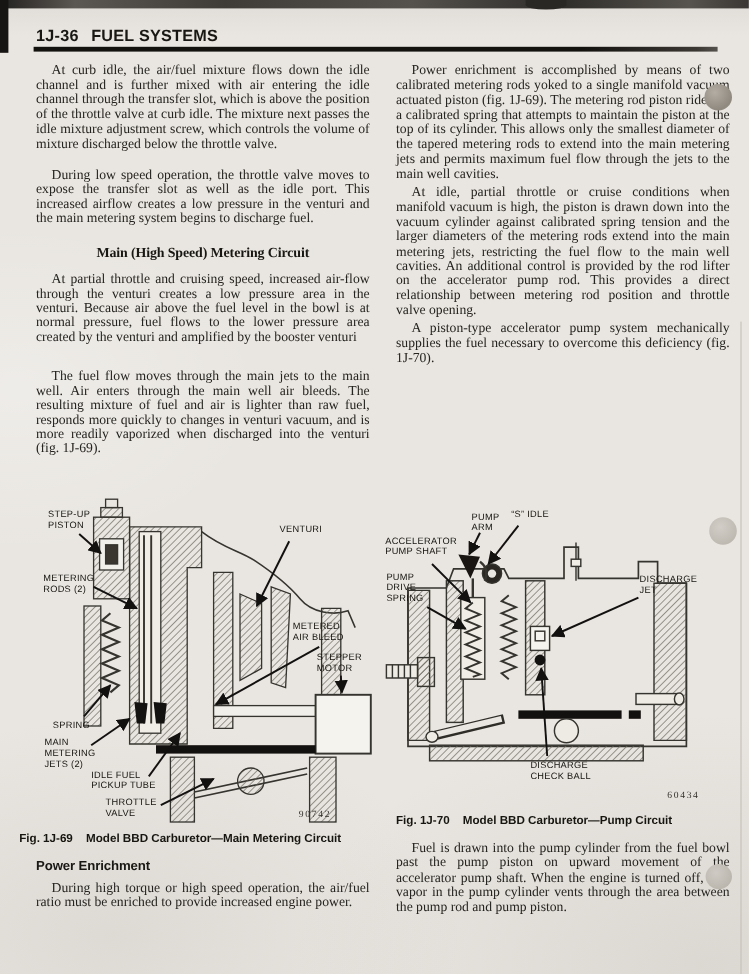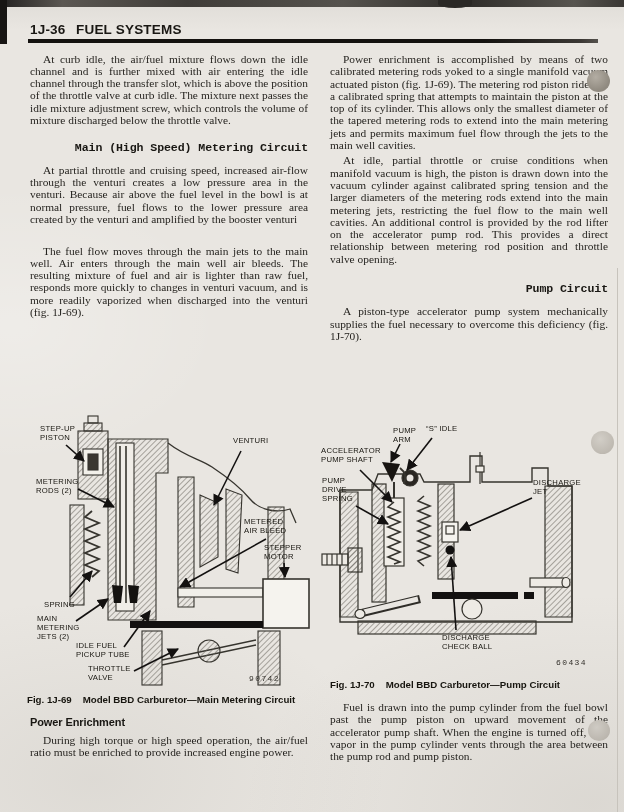--- a/index.html
+++ b/index.html
@@ -25,28 +25,28 @@
     font-weight:bold;font-size:13.5px;letter-spacing:.2px;color:#191713}
   .hdr-code{left:30px}
   .hdr-title{left:76px}
   .hdr-rule{position:absolute;left:28px;top:39px;width:570px;height:4px;
     background:linear-gradient(90deg,#14120f 0,#14120f 80%,#3b3834 97%,#55524d 100%)}
 
   .col{position:absolute;width:278px;font-size:11.4px;text-align:justify;color:#262420}
   .col p{text-indent:13px;margin:0}
   #colL{left:30px;top:53px;line-height:12.15px}
   #colR{left:330px;top:53px;line-height:12.3px}
-  .sec-head{font-family:Liberation Mono, monospace;font-weight:bold;font-size:11.6px;
-    letter-spacing:-.1px;color:#191713;text-align:right;text-indent:0}
+  .sec-head{font-family:Liberation Serif, serif;font-weight:bold;font-size:11.6px;
+    letter-spacing:-.1px;color:#191713;text-align:center;text-indent:0}
 
   .fig{position:absolute}
   .fig svg{position:absolute;left:0;top:0}
   .fig-label{position:absolute;font-family:"Liberation Sans",sans-serif;font-weight:normal;
     font-size:7.7px;line-height:9px;letter-spacing:.25px;white-space:pre-line;color:#17150f}
-  .part-code{position:absolute;font-family:Liberation Mono, monospace;font-size:8px;
+  .part-code{position:absolute;font-family:Liberation Serif, serif;font-size:8px;
     letter-spacing:1.4px;color:#33302b}
   .fig-caption{position:absolute;width:278px;
     font-family:"Liberation Sans",sans-serif;font-weight:bold;font-size:9.7px;color:#17150f}
   .fig-caption .cap-num{margin-right:11px}
   .float-head{position:absolute;font-family:"Liberation Sans",sans-serif;font-weight:bold;
     font-size:11px;letter-spacing:-.1px;color:#191713}
   .float-para{position:absolute;width:278px;font-size:11.4px;line-height:12.3px;
     text-align:justify;text-indent:13px;color:#262420}
 
   .hole{position:absolute;border-radius:50%}
@@ -65,20 +65,21 @@
 <div class="top-blob"></div>
 <div class="corner-mark"></div>
 <div class="edge-line"></div>
 
 <div class="hdr-code">1J-36</div>
 <div class="hdr-title">FUEL SYSTEMS</div>
 <div class="hdr-rule"></div>
 
 <div class="col" id="colL">
   <p>At curb idle, the air/fuel mixture flows down the idle channel and is further mixed with air entering the idle channel through the transfer slot, which is above the position of the throttle valve at curb idle. The mixture next passes the idle mixture adjustment screw, which controls the volume of mixture discharged below the throttle valve.</p>
+  <p style="margin-top:14px">During low speed operation, the throttle valve moves to expose the transfer slot as well as the idle port. This increased airflow creates a low pressure in the venturi and the main metering system begins to discharge fuel.</p>
   <div class="sec-head" style="margin-top:16px;margin-bottom:10px">Main (High Speed) Metering Circuit</div>
   <p>At partial throttle and cruising speed, increased air-flow through the venturi creates a low pressure area in the venturi. Because air above the fuel level in the bowl is at normal pressure, fuel flows to the lower pressure area created by the venturi and amplified by the booster venturi</p>
   <p style="margin-top:20px">The fuel flow moves through the main jets to the main well. Air enters through the main well air bleeds. The resulting mixture of fuel and air is lighter than raw fuel, responds more quickly to changes in venturi vacuum, and is more readily vaporized when discharged into the venturi (fig. 1J-69).</p>
 </div>
 
 <div class="fig" style="left:28px;top:415px;width:284px;height:278px">
   <svg width="284" height="278" viewBox="0 0 284 278">
     <defs>
       <pattern id="hatchL" width="4" height="4" patternUnits="userSpaceOnUse" patternTransform="rotate(45)">
         <line x1="0" y1="0" x2="0" y2="4" stroke="#6a675f" stroke-width="1.1"></line>
@@ -149,31 +150,30 @@
   <div class="fig-label" style="left:9px;top:199px">MAIN
 METERING
 JETS (2)</div>
   <div class="fig-label" style="left:48px;top:226px">IDLE FUEL
 PICKUP TUBE</div>
   <div class="fig-label" style="left:60px;top:249px">THROTTLE
 VALVE</div>
   <div class="part-code" style="left:221px;top:259px">90742</div>
 </div>
 
-<div class="fig-caption" style="left:27px;top:694px">
+<div class="fig-caption" style="left:16px;top:694px">
   <span class="cap-num">Fig. 1J-69</span><span>Model BBD Carburetor—Main Metering Circuit</span>
 </div>
 
 <div class="float-head" style="left:30px;top:716px">Power Enrichment</div>
 <div class="float-para" style="left:30px;top:734px">During high torque or high speed operation, the air/fuel ratio must be enriched to provide increased engine power.</div>
 
 <div class="col" id="colR">
   <p>Power enrichment is accomplished by means of two calibrated metering rods yoked to a single manifold vacuum actuated piston (fig. 1J-69). The metering rod piston rides on a calibrated spring that attempts to maintain the piston at the top of its cylinder. This allows only the smallest diameter of the tapered metering rods to extend into the main metering jets and permits maximum fuel flow through the jets to the main well cavities.</p>
   <p style="margin-top:3px">At idle, partial throttle or cruise conditions when manifold vacuum is high, the piston is drawn down into the vacuum cylinder against calibrated spring tension and the larger diameters of the metering rods extend into the main metering jets, restricting the fuel flow to the main well cavities. An additional control is provided by the rod lifter on the accelerator pump rod. This provides a direct relationship between metering rod position and throttle valve opening.</p>
-  <div class="sec-head" style="margin-top:18px;margin-bottom:10px">Pump Circuit</div>
   <p style="margin-top:3px">A piston-type accelerator pump system mechanically supplies the fuel necessary to overcome this deficiency (fig. 1J-70).</p>
 </div>
 
 <div class="fig" style="left:320px;top:422px;width:302px;height:252px">
   <svg width="302" height="252" viewBox="0 0 302 252">
     <defs>
       <pattern id="hatchR" width="4" height="4" patternUnits="userSpaceOnUse" patternTransform="rotate(45)">
         <line x1="0" y1="0" x2="0" y2="4" stroke="#6a675f" stroke-width="1.1"></line>
       </pattern>
       <marker id="ahR" viewBox="0 0 10 10" refX="9" refY="5" markerWidth="7" markerHeight="7" orient="auto">

